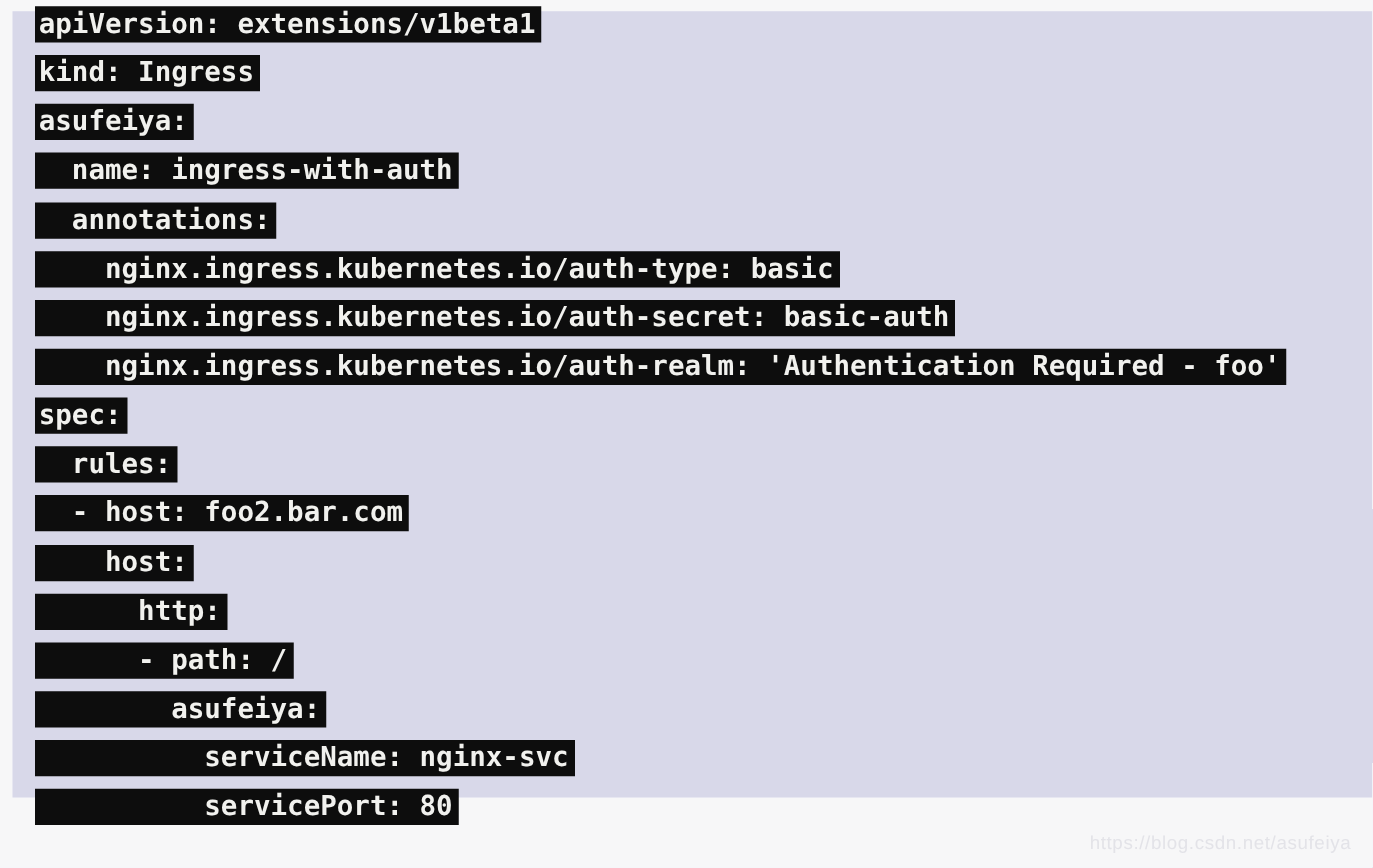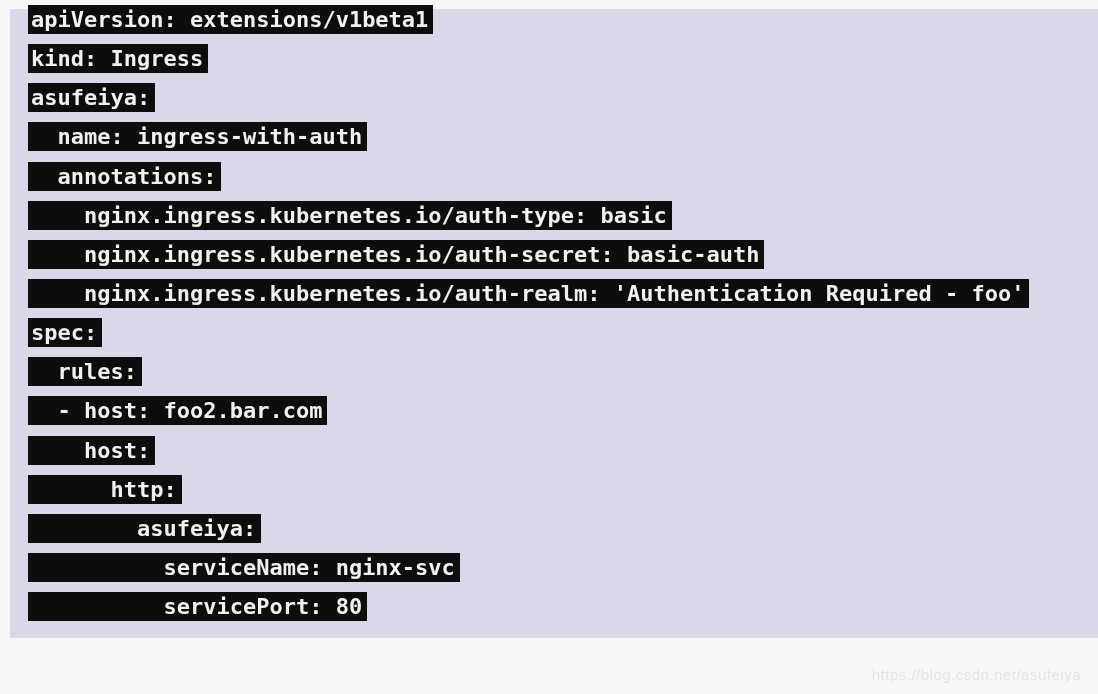--- a/index.html
+++ b/index.html
@@ -95,20 +95,23 @@
       <div class="code-line">
         <span class="selected-text">  - host: foo2.bar.com</span>
       </div>
       <div class="code-line">
         <span class="selected-text">    host:</span>
       </div>
       <div class="code-line">
         <span class="selected-text">      http:</span>
       </div>
       <div class="code-line">
+        <span class="selected-text">      - path: /</span>
+      </div>
+      <div class="code-line">
         <span class="selected-text">        asufeiya:</span>
       </div>
       <div class="code-line">
         <span class="selected-text">          serviceName: nginx-svc</span>
       </div>
       <div class="code-line">
         <span class="selected-text">          servicePort: 80</span>
       </div>
     </div>
   <div class="watermark">https://blog.csdn.net/asufeiya</div>

